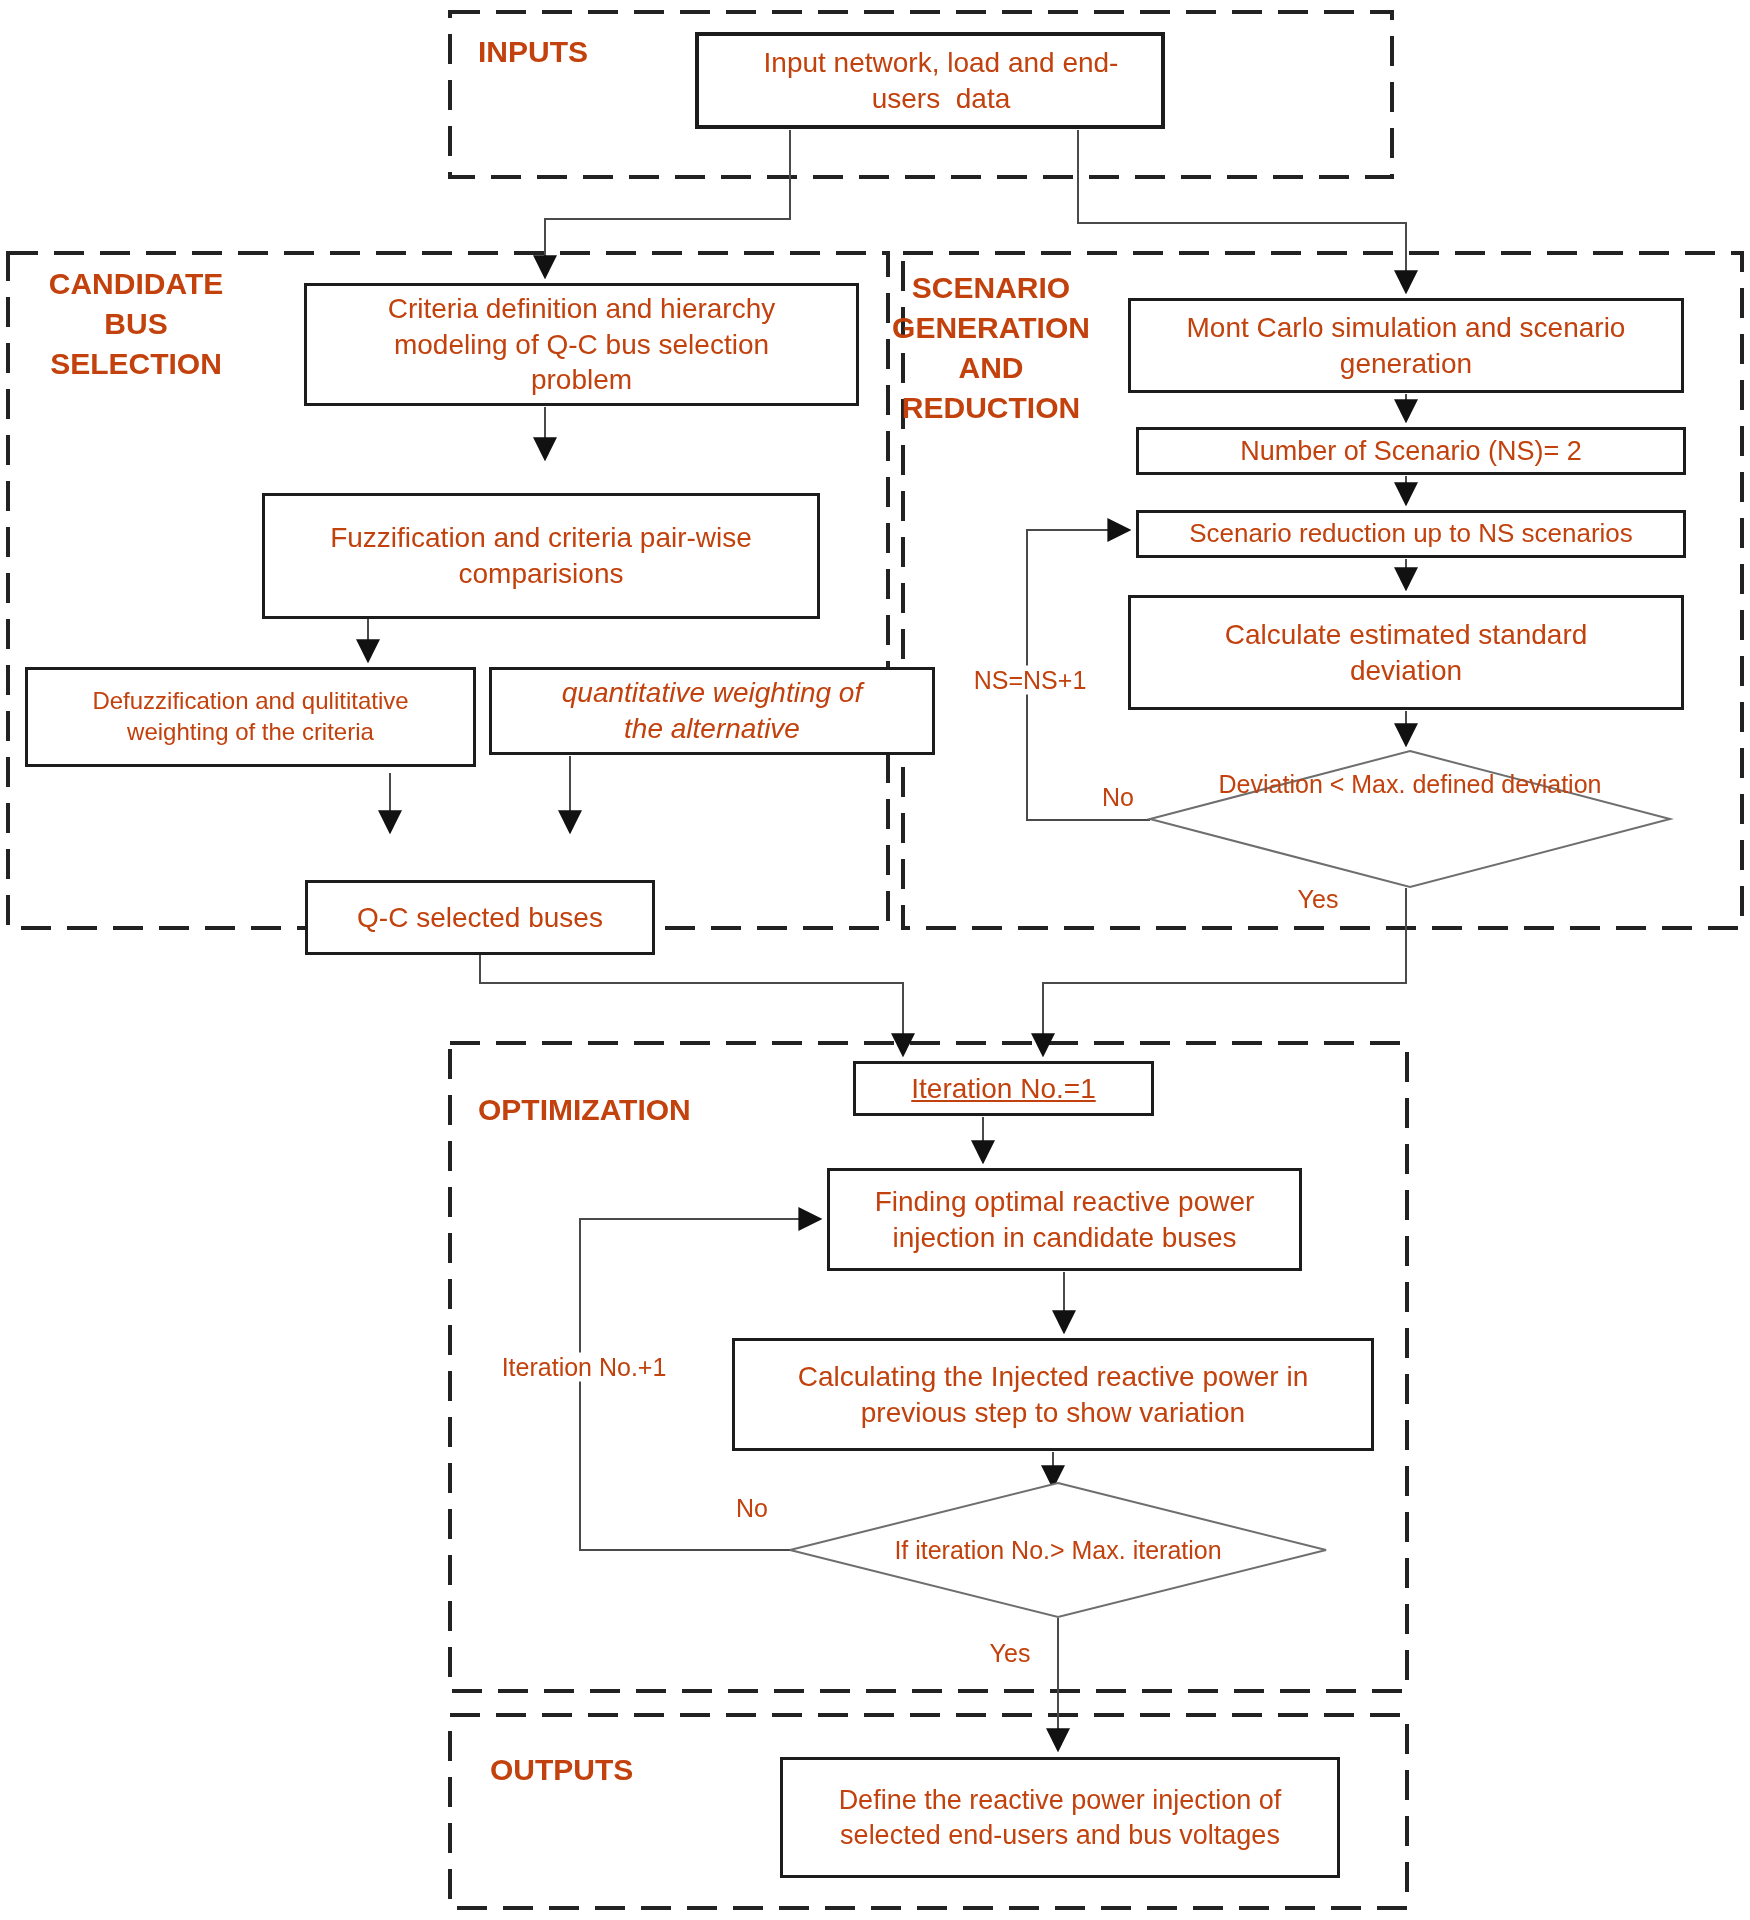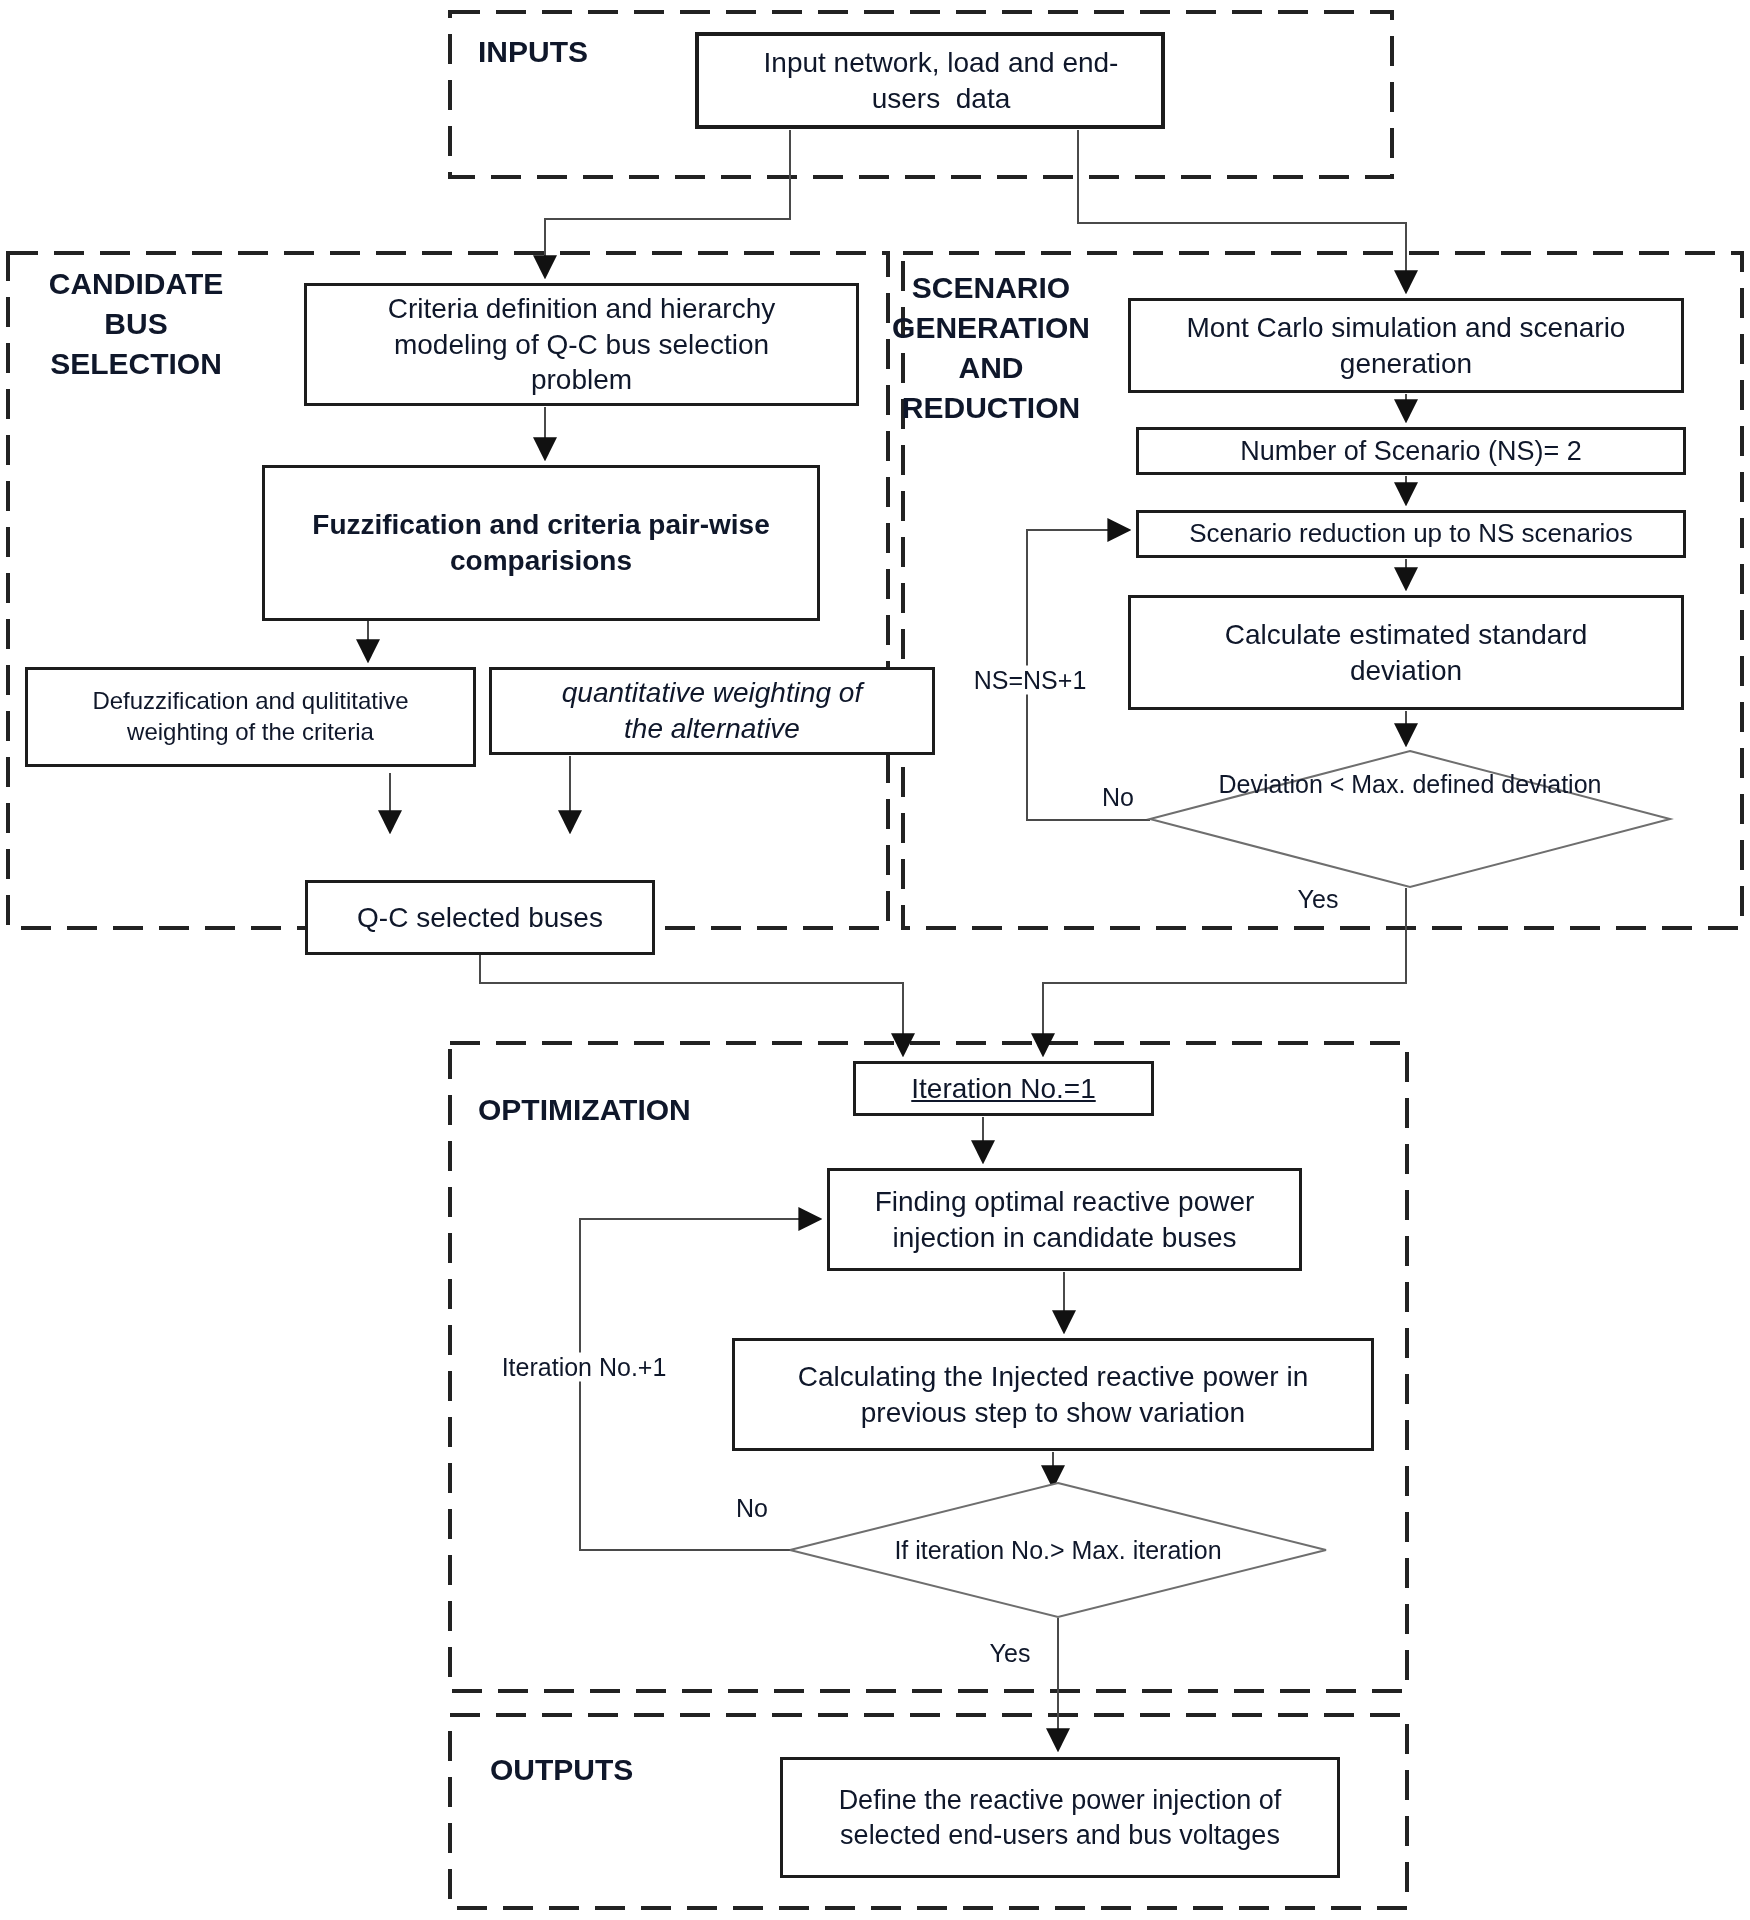--- a/index.html
+++ b/index.html
@@ -1,21 +1,21 @@
 <!DOCTYPE html>
 <html><head>
 <meta charset="utf-8">
 <style>
   html,body{margin:0;padding:0;background:#ffffff;}
   #canvas{
     position:relative;
     width:1750px;height:1920px;
     background:#ffffff;
     font-family:"Liberation Sans","DejaVu Sans",sans-serif;
-    color:#0f172a;
+    color:#c2410c;
     overflow:hidden;
   }
   #wires{position:absolute;left:0;top:0;z-index:1;}
   .node{
     position:absolute;z-index:2;
     background:#ffffff;
     border:3px solid #1c1c1c;
     display:flex;align-items:center;justify-content:center;
     text-align:center;
     white-space:pre-wrap;
@@ -91,21 +91,21 @@
 REDUCTION</div>
   <div class="seclabel" style="left:478px;top:1090px;">OPTIMIZATION</div>
   <div class="seclabel" style="left:490px;top:1750px;">OUTPUTS</div>
 
   <div class="node" style="left:695px;top:32px;width:470px;height:97px;border-width:4px;padding-left:30px;">Input network, load and end-
 users  data</div>
 
   <div class="node" style="left:265px;top:283px;width:555px;height:123px;margin-left:39px;">Criteria definition and hierarchy
 modeling of Q-C bus selection
 problem</div>
-  <div class="node" style="left:262px;top:465px;width:558px;height:156px;font-weight:bold;">Fuzzification and criteria pair-wise
+  <div class="node" style="left:262px;top:493px;width:558px;height:126px;">Fuzzification and criteria pair-wise
 comparisions</div>
   <div class="node" style="left:25px;top:667px;width:451px;height:100px;font-size:24px;">Defuzzification and qulititative
 weighting of the criteria</div>
   <div class="node" style="left:489px;top:667px;width:446px;height:88px;font-style:italic;">quantitative weighting of
 the alternative</div>
   <div class="node" style="left:305px;top:880px;width:350px;height:75px;">Q-C selected buses</div>
 
   <div class="node" style="left:1128px;top:298px;width:556px;height:95px;">Mont Carlo simulation and scenario
 generation</div>
   <div class="node" style="left:1136px;top:427px;width:550px;height:48px;font-size:27px;">Number of Scenario (NS)= 2</div>

